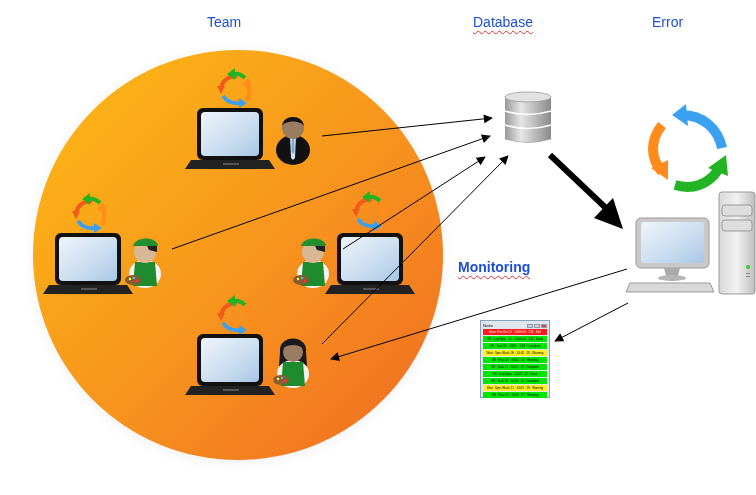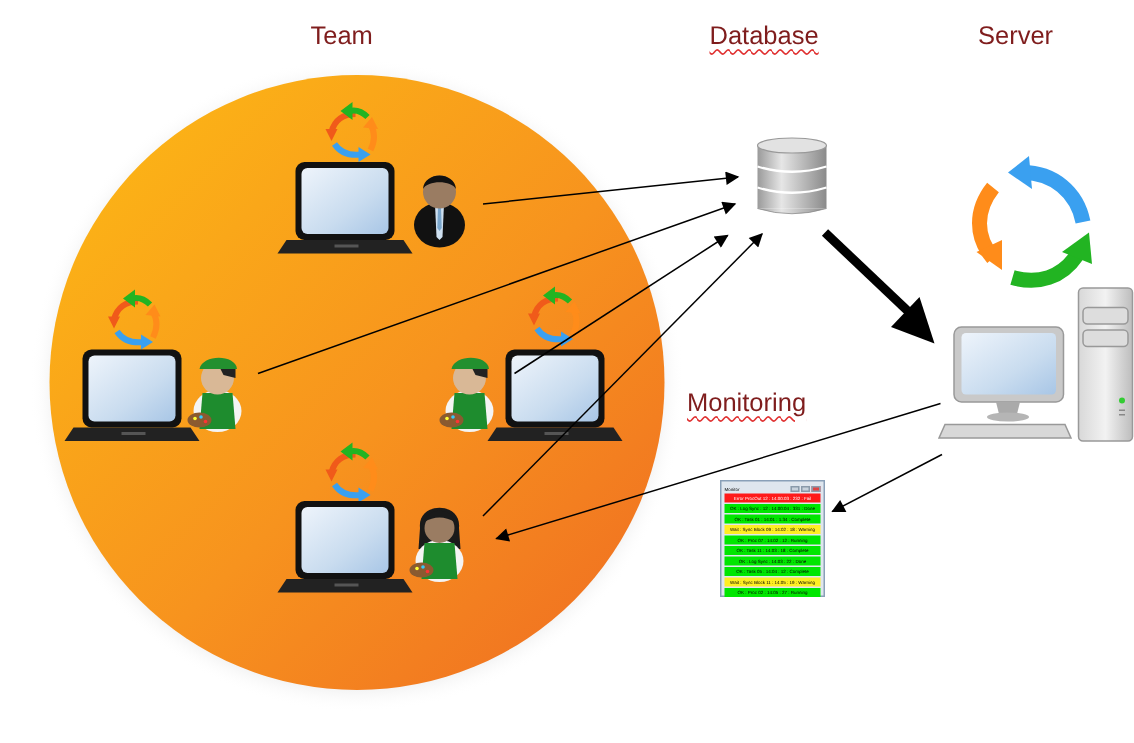--- a/index.html
+++ b/index.html
@@ -1,17 +1,17 @@
 <!DOCTYPE html>
 <html><head>
 <meta charset="utf-8">
 <style>
   html, body { margin:0; padding:0; background:#ffffff; }
   body { width:756px; height:495px; position:relative; overflow:hidden; font-family:"Liberation Sans", sans-serif; }
-  .label { position:absolute; font-size:17px; color:#7f1d1d; font-family:"Liberation Sans", sans-serif; }
+  .label { position:absolute; font-size:14px; color:#1d4ed8; font-family:"Liberation Sans", sans-serif; }
   .squiggle { text-decoration: underline wavy #e03030; text-decoration-thickness:1px; text-underline-offset:3px; }
   svg.diagram { position:absolute; left:0; top:0; }
   .mon { position:absolute; left:480px; top:320px; width:70px; height:78px; background:#dfe6ee; border:1px solid #8aa0b8; box-sizing:border-box; padding:1px 2px; }
   .mon-title { height:7px; display:flex; align-items:center; justify-content:space-between; }
   .mon-title .t { font-size:3px; color:#000; }
   .mon-title .btns { display:flex; gap:1px; }
   .mon-title .btns span { width:6px; height:4px; background:#c8d2dc; border:1px solid #8a9aaa; box-sizing:border-box; }
   .mon-title .btns span.x { background:#d44; }
   .mon-row { height:6.2px; margin-bottom:0.8px; font-size:3px; line-height:6px; text-align:center; color:#000; overflow:hidden; white-space:nowrap; }
   .mon-row.red { color:#fff; }
@@ -160,22 +160,22 @@
   <g>
     <line x1="550" y1="155" x2="608" y2="210" stroke="#000" stroke-width="6"></line>
     <path d="M594,218 L623,229 L613,198 z" fill="#000"></path>
   </g>
   <line x1="627" y1="269" x2="331" y2="359" stroke="#000" stroke-width="1" marker-end="url(#ah)"></line>
   <line x1="628" y1="303" x2="555" y2="341" stroke="#000" stroke-width="1" marker-end="url(#ah)"></line>
 </svg>
 
 <div class="label" style="left:207px; top:14px;">Team</div>
 <div class="label squiggle" style="left:473px; top:14px;text-align:center;">Database</div>
-<div class="label" style="left:652px; top:14px;">Server</div>
-<div class="label squiggle" style="left:458px; top:259px;">Monitoring</div>
+<div class="label" style="left:652px; top:14px;">Error</div>
+<div class="label squiggle" style="left:458px; top:259px;font-weight:bold;">Monitoring</div>
 
 <div class="mon">
   <div class="mon-title">
     <span class="t">Monitor</span>
     <span class="btns">
       <span></span>
       <span></span>
       <span class="x"></span>
     </span>
   </div>

